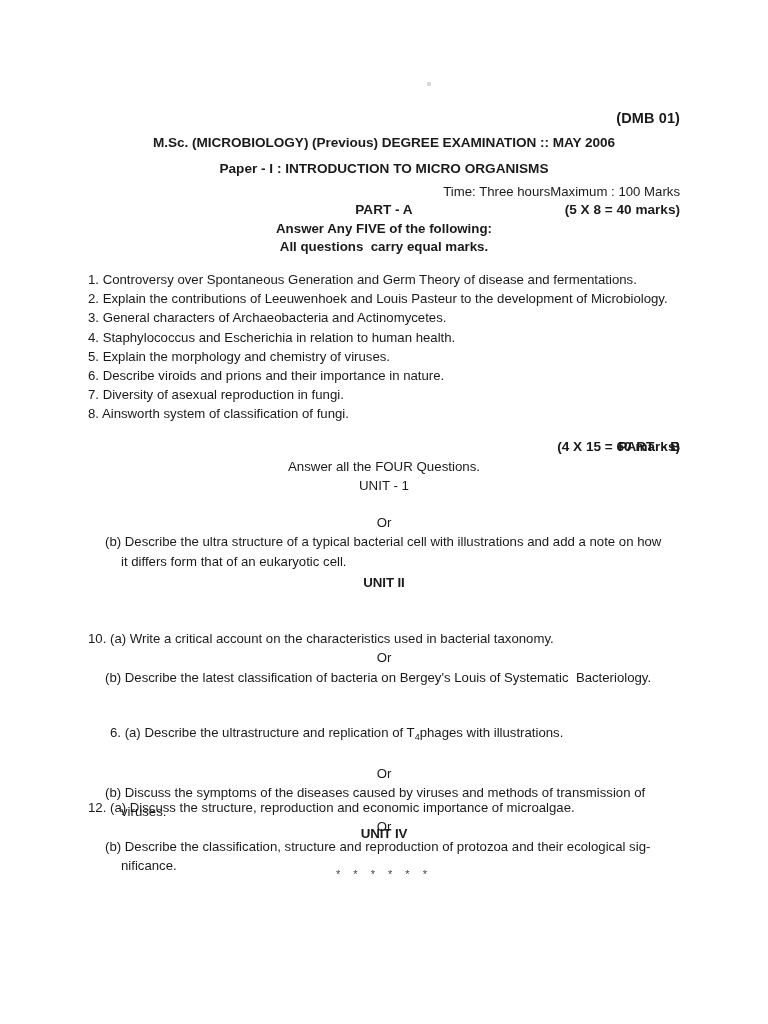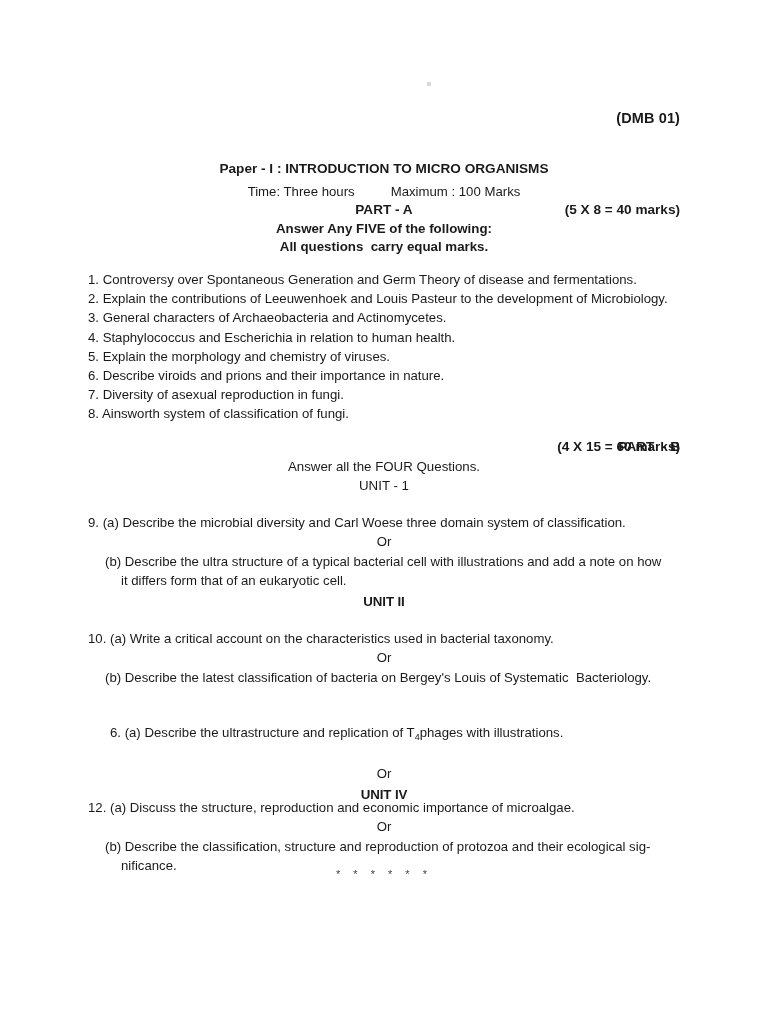--- a/index.html
+++ b/index.html
@@ -57,23 +57,22 @@
     font-size: 13.6px;
     font-weight: bold;
   }
 
   .meta-row {
     position: absolute;
     left: 88px;
     top: 184px;
     width: 592px;
     display: flex;
-    justify-content: center;
-    font-size: 13.2px;
-    gap: 36px;
+    justify-content: flex-end;
+    font-size: 13.2px;
   }
 
   .part-a-head {
     position: absolute;
     left: 88px;
     top: 202px;
     width: 592px;
     font-size: 13.6px;
     font-weight: bold;
   }
@@ -194,20 +193,21 @@
 </style>
 </head>
 <body>
 
 <div class="page">
 
   <div class="scan-speck"></div>
 
   <div class="code-line">(DMB 01)</div>
 
+  <div class="title-1">M.Sc. (MICROBIOLOGY) (Previous) DEGREE EXAMINATION :: MAY 2006</div>
   <div class="title-2">Paper - I : INTRODUCTION TO MICRO ORGANISMS</div>
 
   <div class="meta-row">
     <span>Time: Three hours</span>
     <span>Maximum : 100 Marks</span>
   </div>
 
   <div class="part-a-head">
     <div class="centerbox">PART - A</div>
     <div class="rightbox">(5 X 8 = 40 marks)</div>
@@ -233,21 +233,20 @@
     <div class="centerbox">PART  - B</div>
     <div class="rightbox">(4 X 15 = 60 marks)</div>
   </div>
 
   <div class="part-b-sub">
     <div>Answer all the FOUR Questions.</div>
     <div>UNIT - 1</div>
   </div>
 
   <div class="qb" style="top:513px;">
-    <div class="lead">9. (a) Describe the microbial diversity and Carl Woese three domain system of classification.</div>
     <div class="or">Or</div>
     <div class="sub-b">
       <span>(b) Describe the ultra structure of a typical bacterial cell with illustrations and add a note on how</span>
       <span class="cont">it differs form that of an eukaryotic cell.</span>
     </div>
     <div class="unit" style="margin-top:2px;">UNIT II</div>
   </div>
 
   <div class="qb" style="top:629px;">
     <div class="lead">10. (a) Write a critical account on the characteristics used in bacterial taxonomy.</div>
@@ -255,20 +254,24 @@
     <div class="sub-b">
       <span style="white-space:pre-wrap;">(b) Describe the latest classification of bacteria on Bergey's Louis of Systematic  Bacteriology.</span>
     </div>
   </div>
 
   <div class="qb" style="top:704px;">
     <div class="lead">
       <span>6. (a) Describe the ultrastructure and replication of T</span><sub>4</sub><span>phages with illustrations.</span>
     </div>
     <div class="or">Or</div>
+    <div class="sub-b">
+      <span>(b) Discuss the symptoms of the diseases caused by viruses and methods of transmission of</span>
+      <span class="cont">viruses.</span>
+    </div>
     <div class="unit" style="margin-top:2px;">UNIT IV</div>
   </div>
 
   <div class="qb" style="top:798px;">
     <div class="lead">12. (a) Discuss the structure, reproduction and economic importance of microalgae.</div>
     <div class="or">Or</div>
     <div class="sub-b">
       <span>(b) Describe the classification, structure and reproduction of protozoa and their ecological sig-</span>
       <span class="cont">nificance.</span>
     </div>

